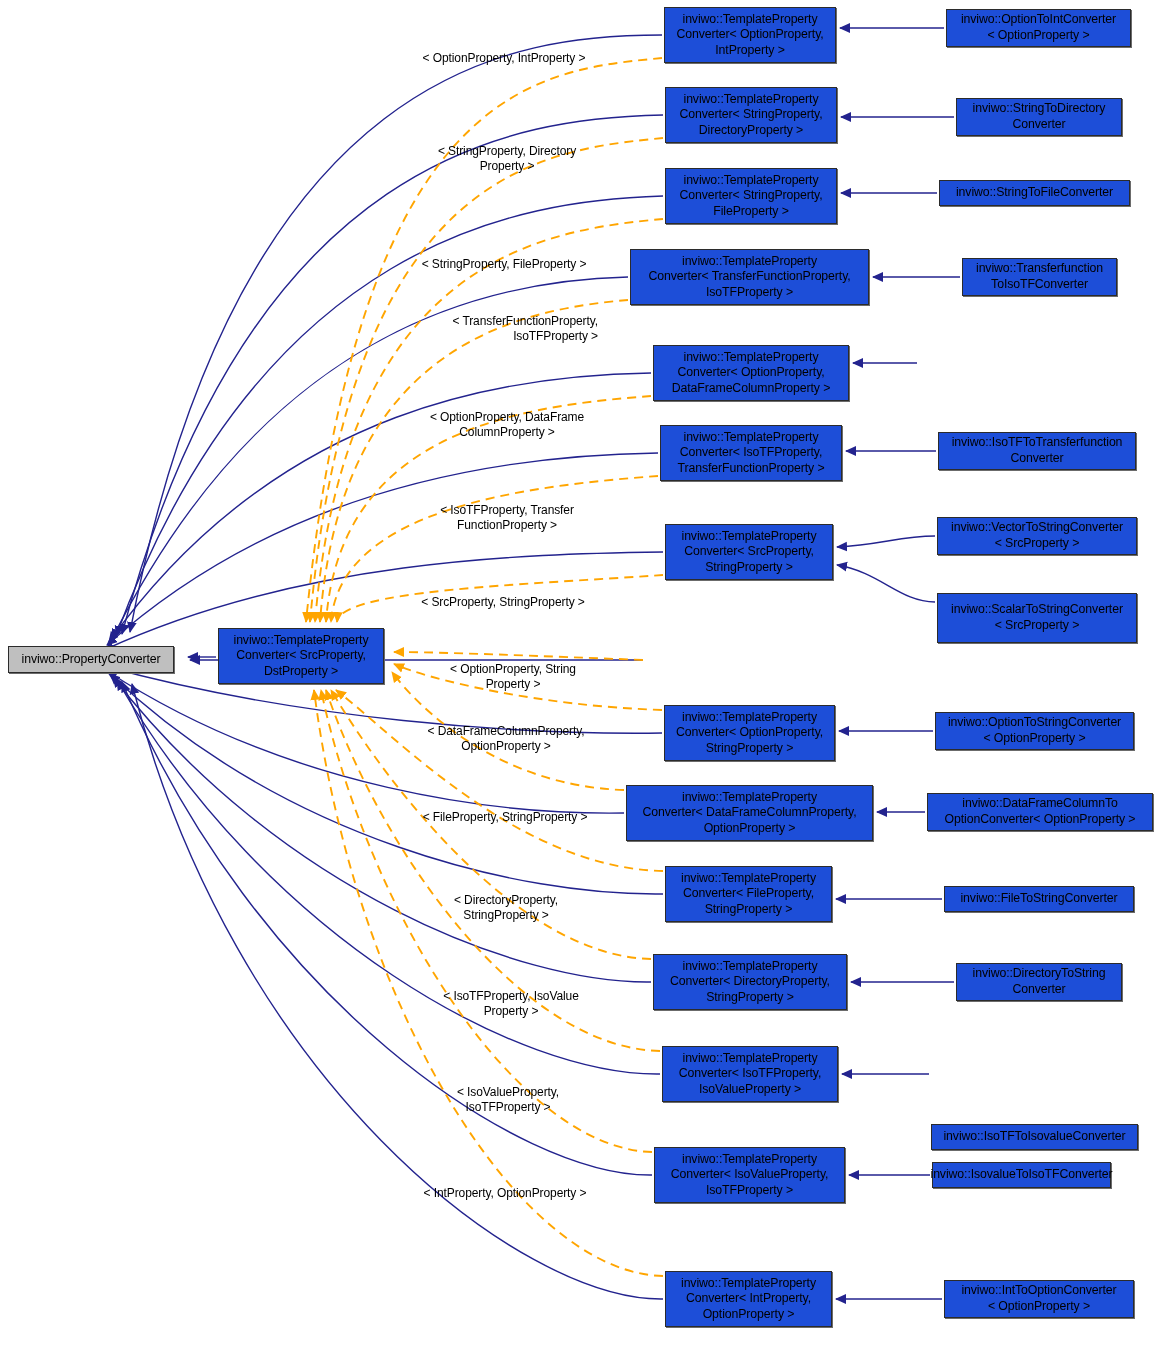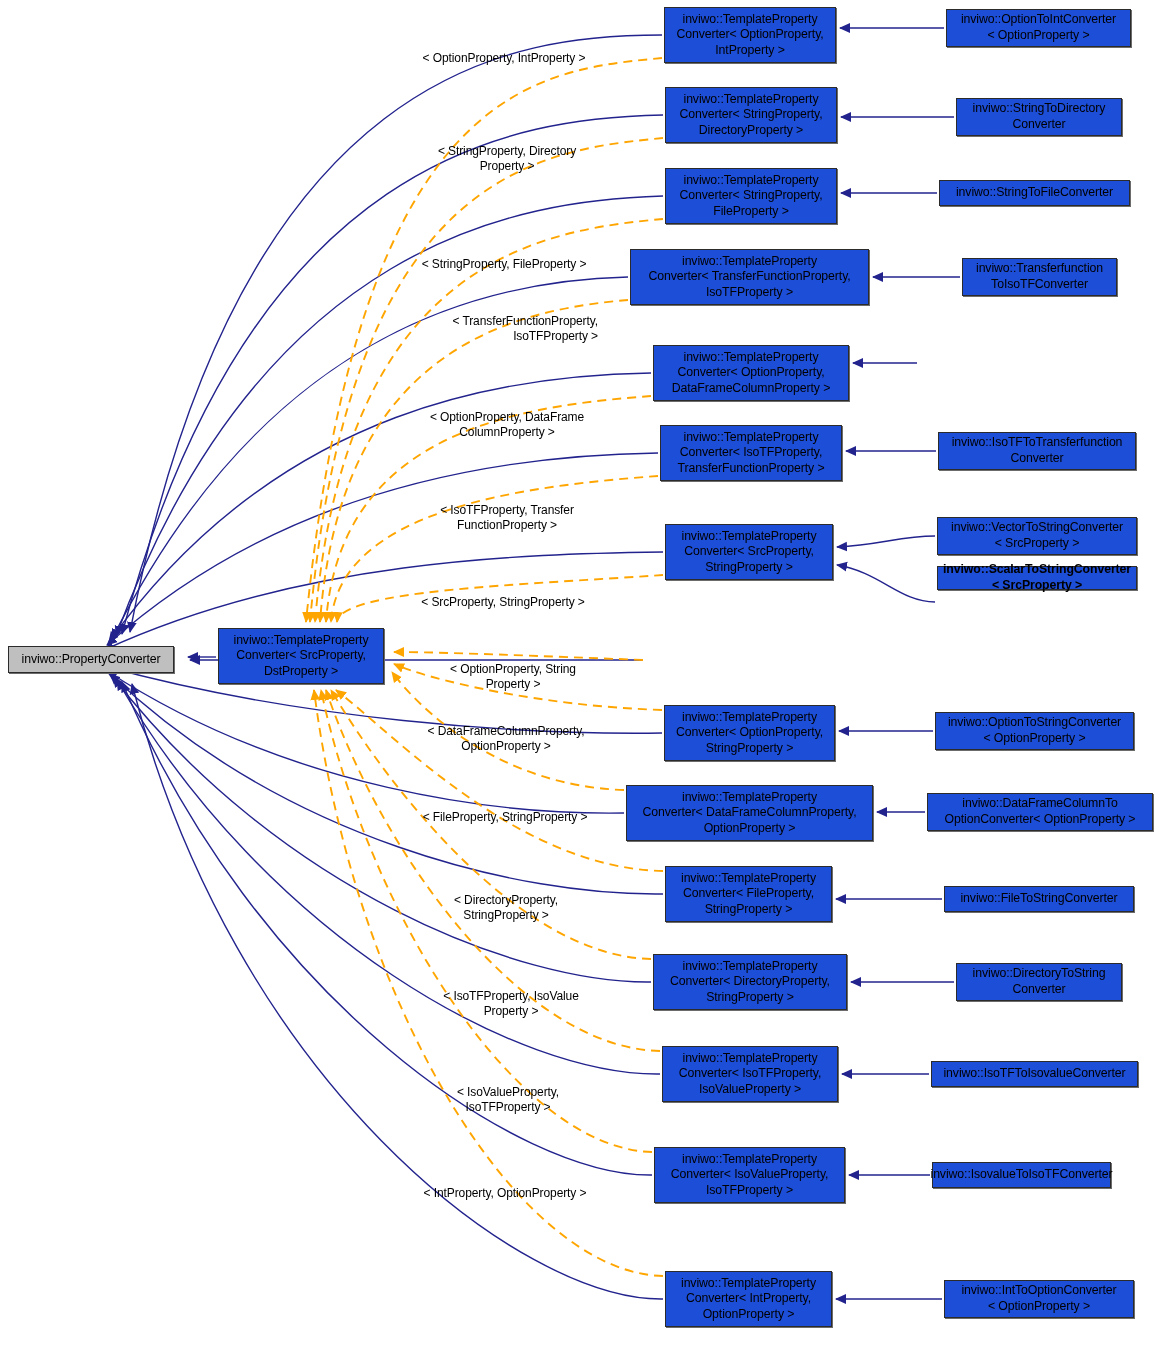--- a/index.html
+++ b/index.html
@@ -162,30 +162,30 @@
 &lt; OptionProperty &gt;</div>
   <div class="node" style="left:956px;top:98px;width:166px;height:38px;">inviwo::StringToDirectory
 Converter</div>
   <div class="node" style="left:939px;top:180px;width:191px;height:26px;">inviwo::StringToFileConverter</div>
   <div class="node" style="left:962px;top:258px;width:155px;height:38px;">inviwo::Transferfunction
 ToIsoTFConverter</div>
   <div class="node" style="left:938px;top:432px;width:198px;height:38px;">inviwo::IsoTFToTransferfunction
 Converter</div>
   <div class="node" style="left:937px;top:517px;width:200px;height:38px;">inviwo::VectorToStringConverter
 &lt; SrcProperty &gt;</div>
-  <div class="node" style="left:937px;top:566px;width:200px;height:24px;font-weight:bold;">inviwo::ScalarToStringConverter
+  <div class="node" style="left:937px;top:593px;width:200px;height:50px;">inviwo::ScalarToStringConverter
 &lt; SrcProperty &gt;</div>
   <div class="node" style="left:935px;top:712px;width:199px;height:38px;">inviwo::OptionToStringConverter
 &lt; OptionProperty &gt;</div>
   <div class="node" style="left:927px;top:793px;width:226px;height:38px;">inviwo::DataFrameColumnTo
 OptionConverter&lt; OptionProperty &gt;</div>
   <div class="node" style="left:944px;top:886px;width:190px;height:26px;">inviwo::FileToStringConverter</div>
   <div class="node" style="left:956px;top:963px;width:166px;height:38px;">inviwo::DirectoryToString
 Converter</div>
-  <div class="node" style="left:931px;top:1061px;width:207px;height:26px;">inviwo::IsoTFToIsovalueConverter</div>
+  <div class="node" style="left:931px;top:1124px;width:207px;height:26px;">inviwo::IsoTFToIsovalueConverter</div>
   <div class="node" style="left:932px;top:1162px;width:179px;height:26px;">inviwo::IsovalueToIsoTFConverter</div>
   <div class="node" style="left:944px;top:1280px;width:190px;height:38px;">inviwo::IntToOptionConverter
 &lt; OptionProperty &gt;</div>
 
   <div class="elabel" style="left:404px;top:51px;width:200px;">&lt; OptionProperty, IntProperty &gt;</div>
   <div class="elabel" style="left:422px;top:144px;width:170px;">&lt; StringProperty, Directory
 Property &gt;</div>
   <div class="elabel" style="left:404px;top:237px;width:200px;margin-top:20px;">&lt; StringProperty, FileProperty &gt;</div>
   <div class="elabel" style="left:420px;top:314px;width:178px;text-align:right;">&lt; TransferFunctionProperty,
 IsoTFProperty &gt;</div>

